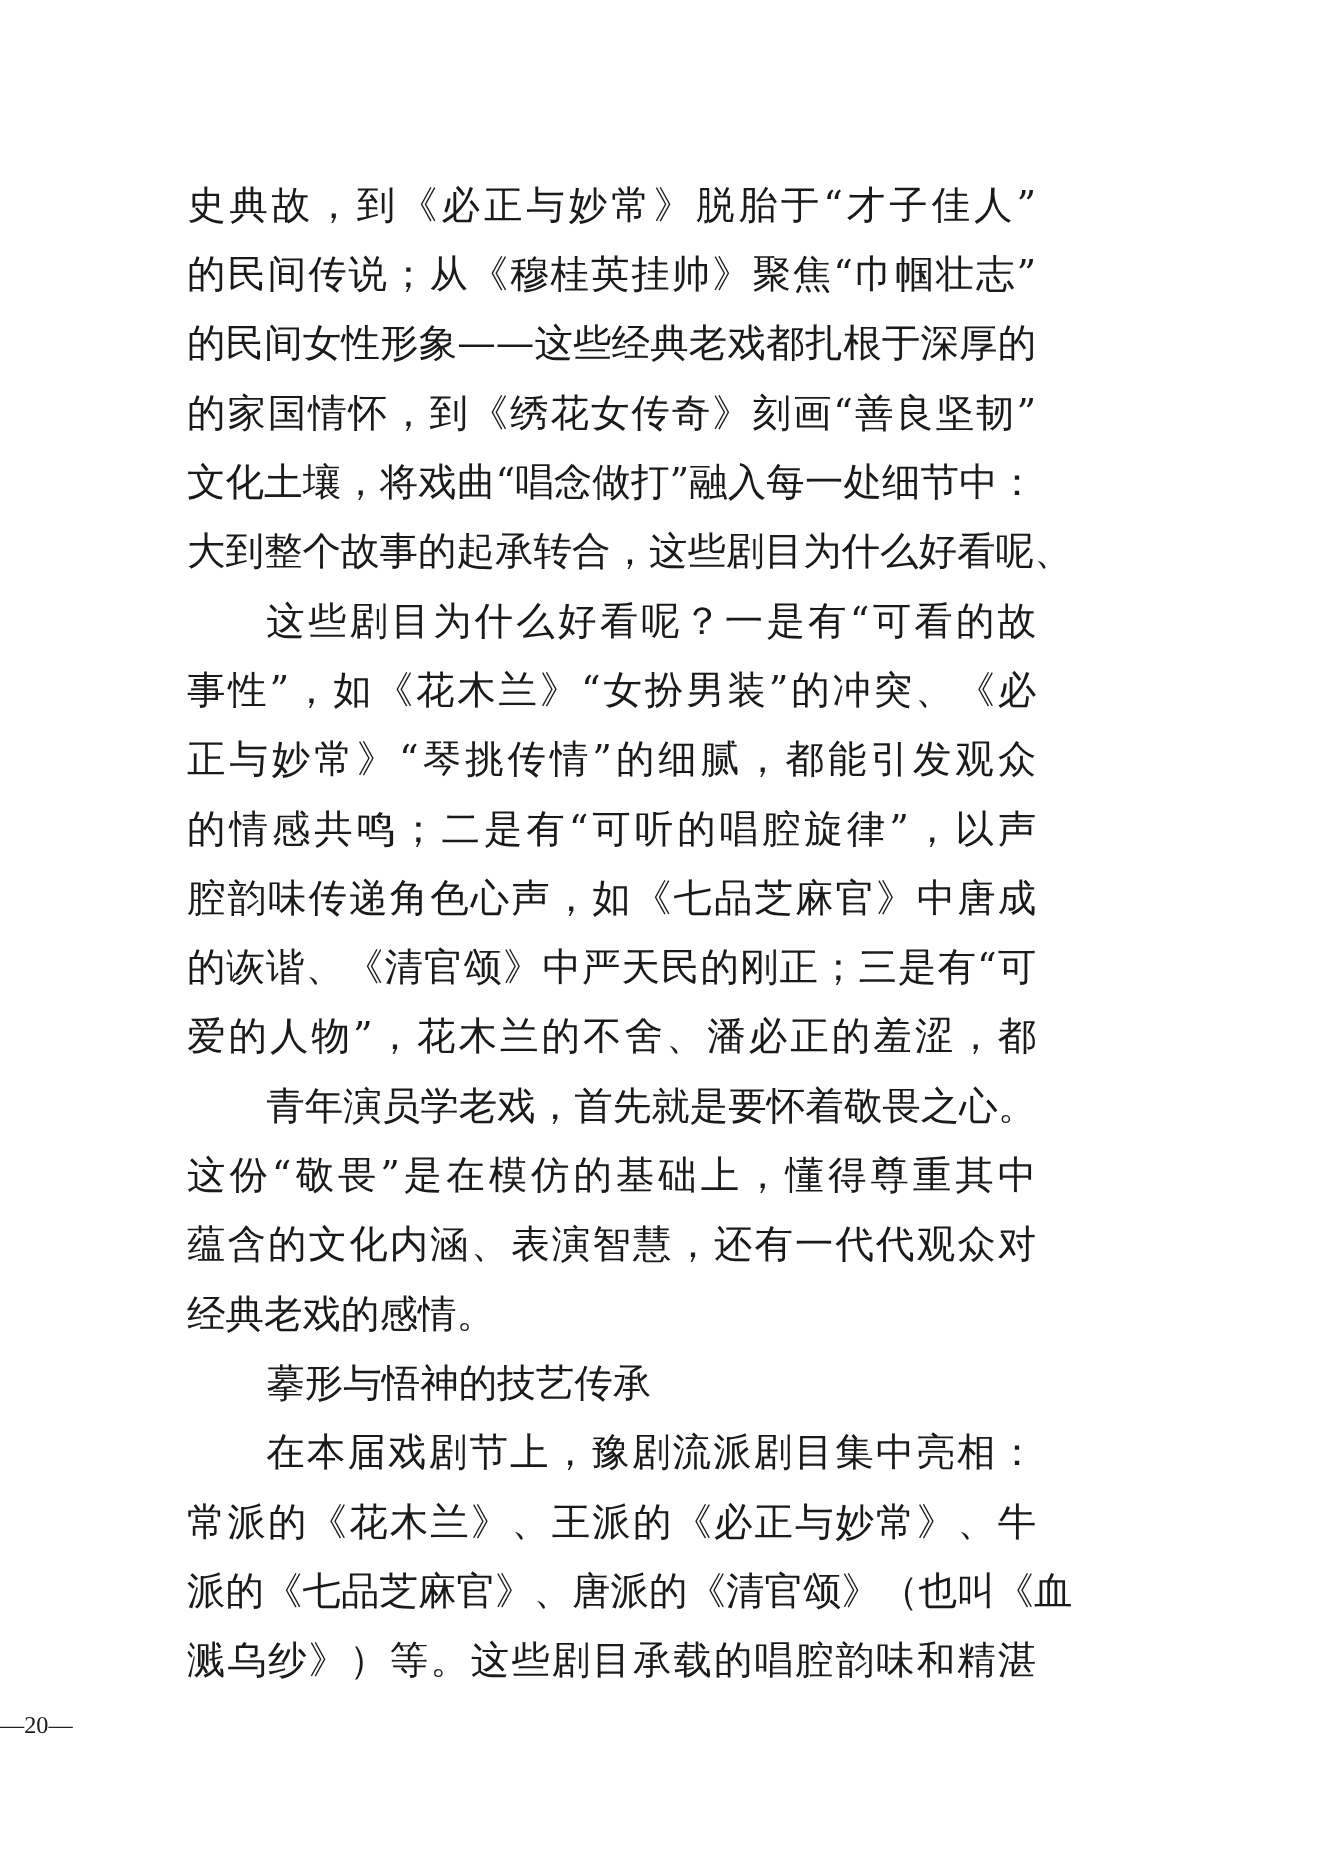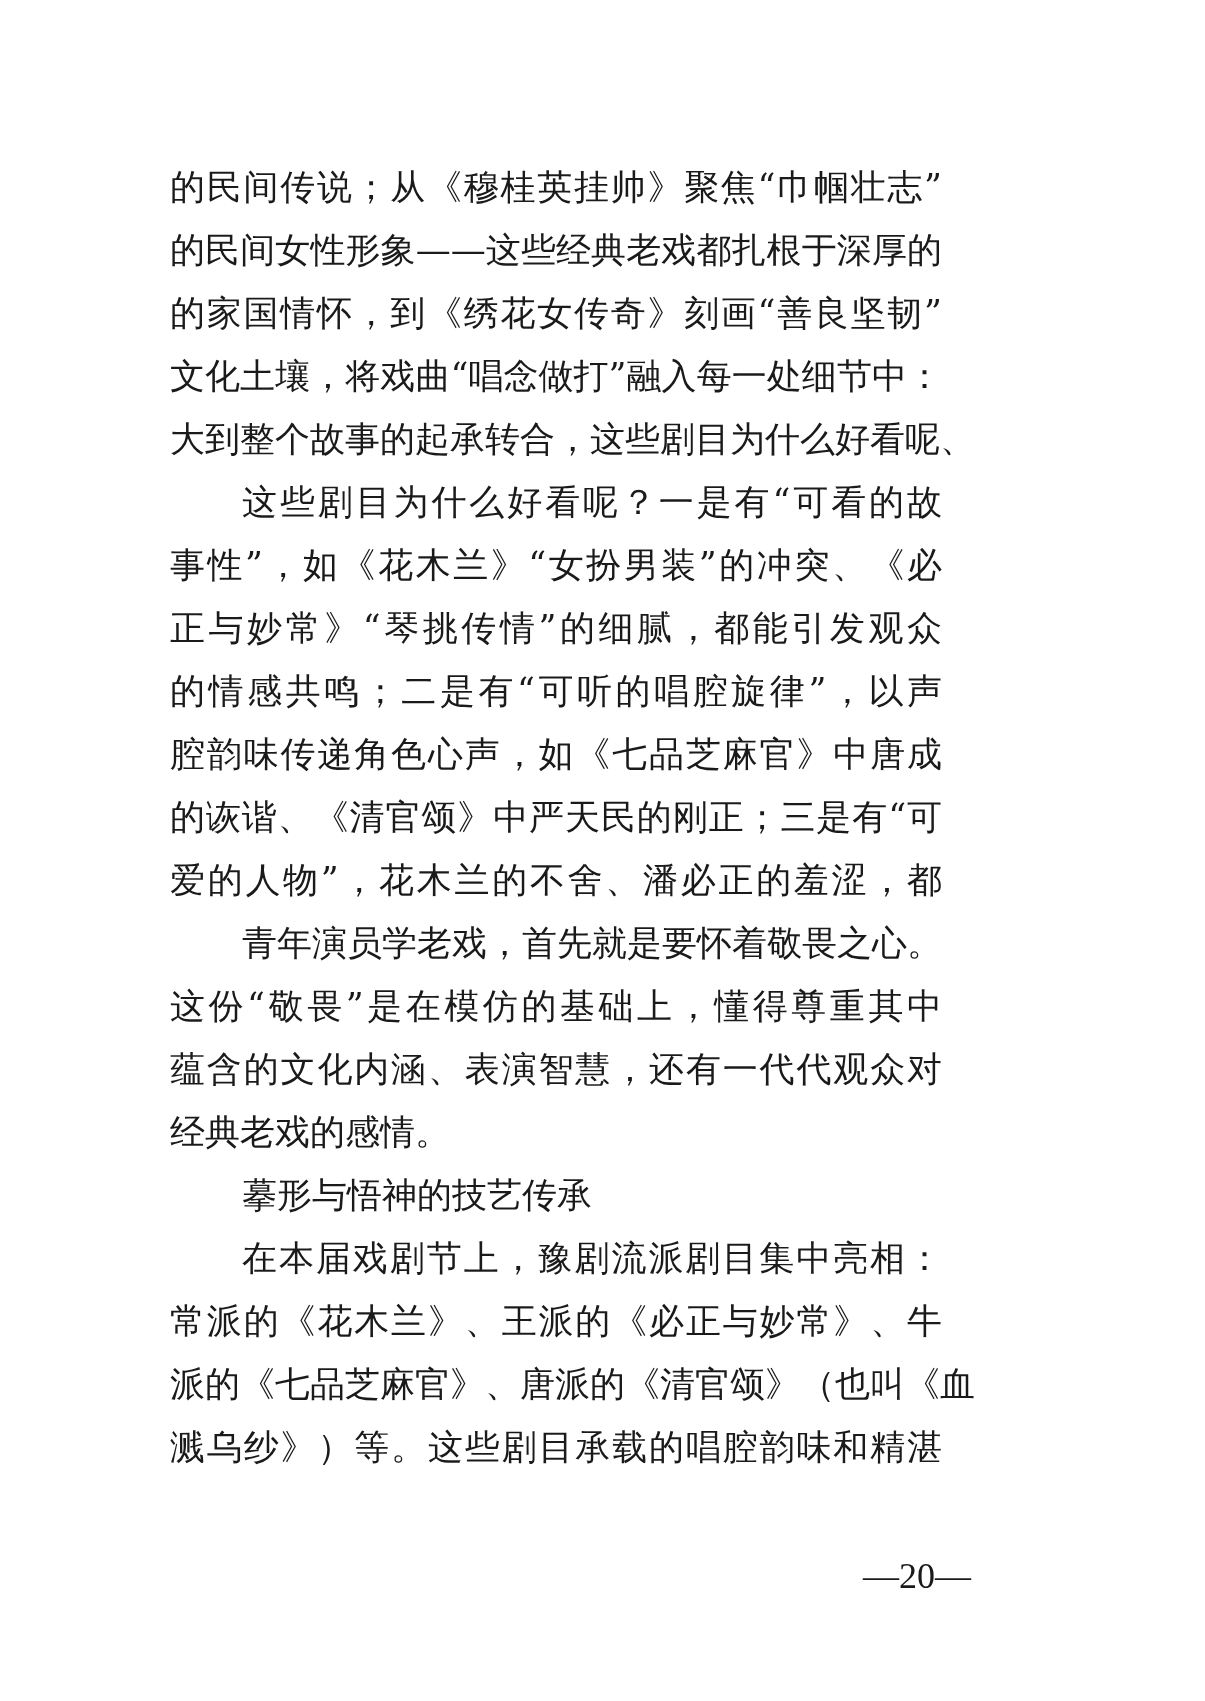--- a/index.html
+++ b/index.html
@@ -22,30 +22,31 @@
     letter-spacing: 0;
   }
   .line.last { text-align-last: left; }
   .line.indent { padding-left: 72px; }
   .line.heading { text-align-last: left; }
   .page-number {
     position: absolute;
     left: 0;
     width: 971px;
     top: 1555px;
-    text-align: right;
+    text-align: left;
     font-family: "Liberation Serif", "DejaVu Serif", serif;
-    font-size: 36px;
+    font-size: 22px;
     color: #1a1a1a;
   }
 </style>
 </head>
 <body>
 
 <div class="page">
+  <div class="line">史典故，到《必正与妙常》脱胎于“才子佳人”</div>
   <div class="line">的民间传说；从《穆桂英挂帅》聚焦“巾帼壮志”</div>
   <div class="line">的民间女性形象——这些经典老戏都扎根于深厚的</div>
   <div class="line">的家国情怀，到《绣花女传奇》刻画“善良坚韧”</div>
   <div class="line">文化土壤，将戏曲“唱念做打”融入每一处细节中：</div>
   <div class="line">大到整个故事的起承转合，这些剧目为什么好看呢、</div>
   <div class="line indent">这些剧目为什么好看呢？一是有“可看的故</div>
   <div class="line">事性”，如《花木兰》“女扮男装”的冲突、《必</div>
   <div class="line">正与妙常》“琴挑传情”的细腻，都能引发观众</div>
   <div class="line">的情感共鸣；二是有“可听的唱腔旋律”，以声</div>
   <div class="line">腔韵味传递角色心声，如《七品芝麻官》中唐成</div>

